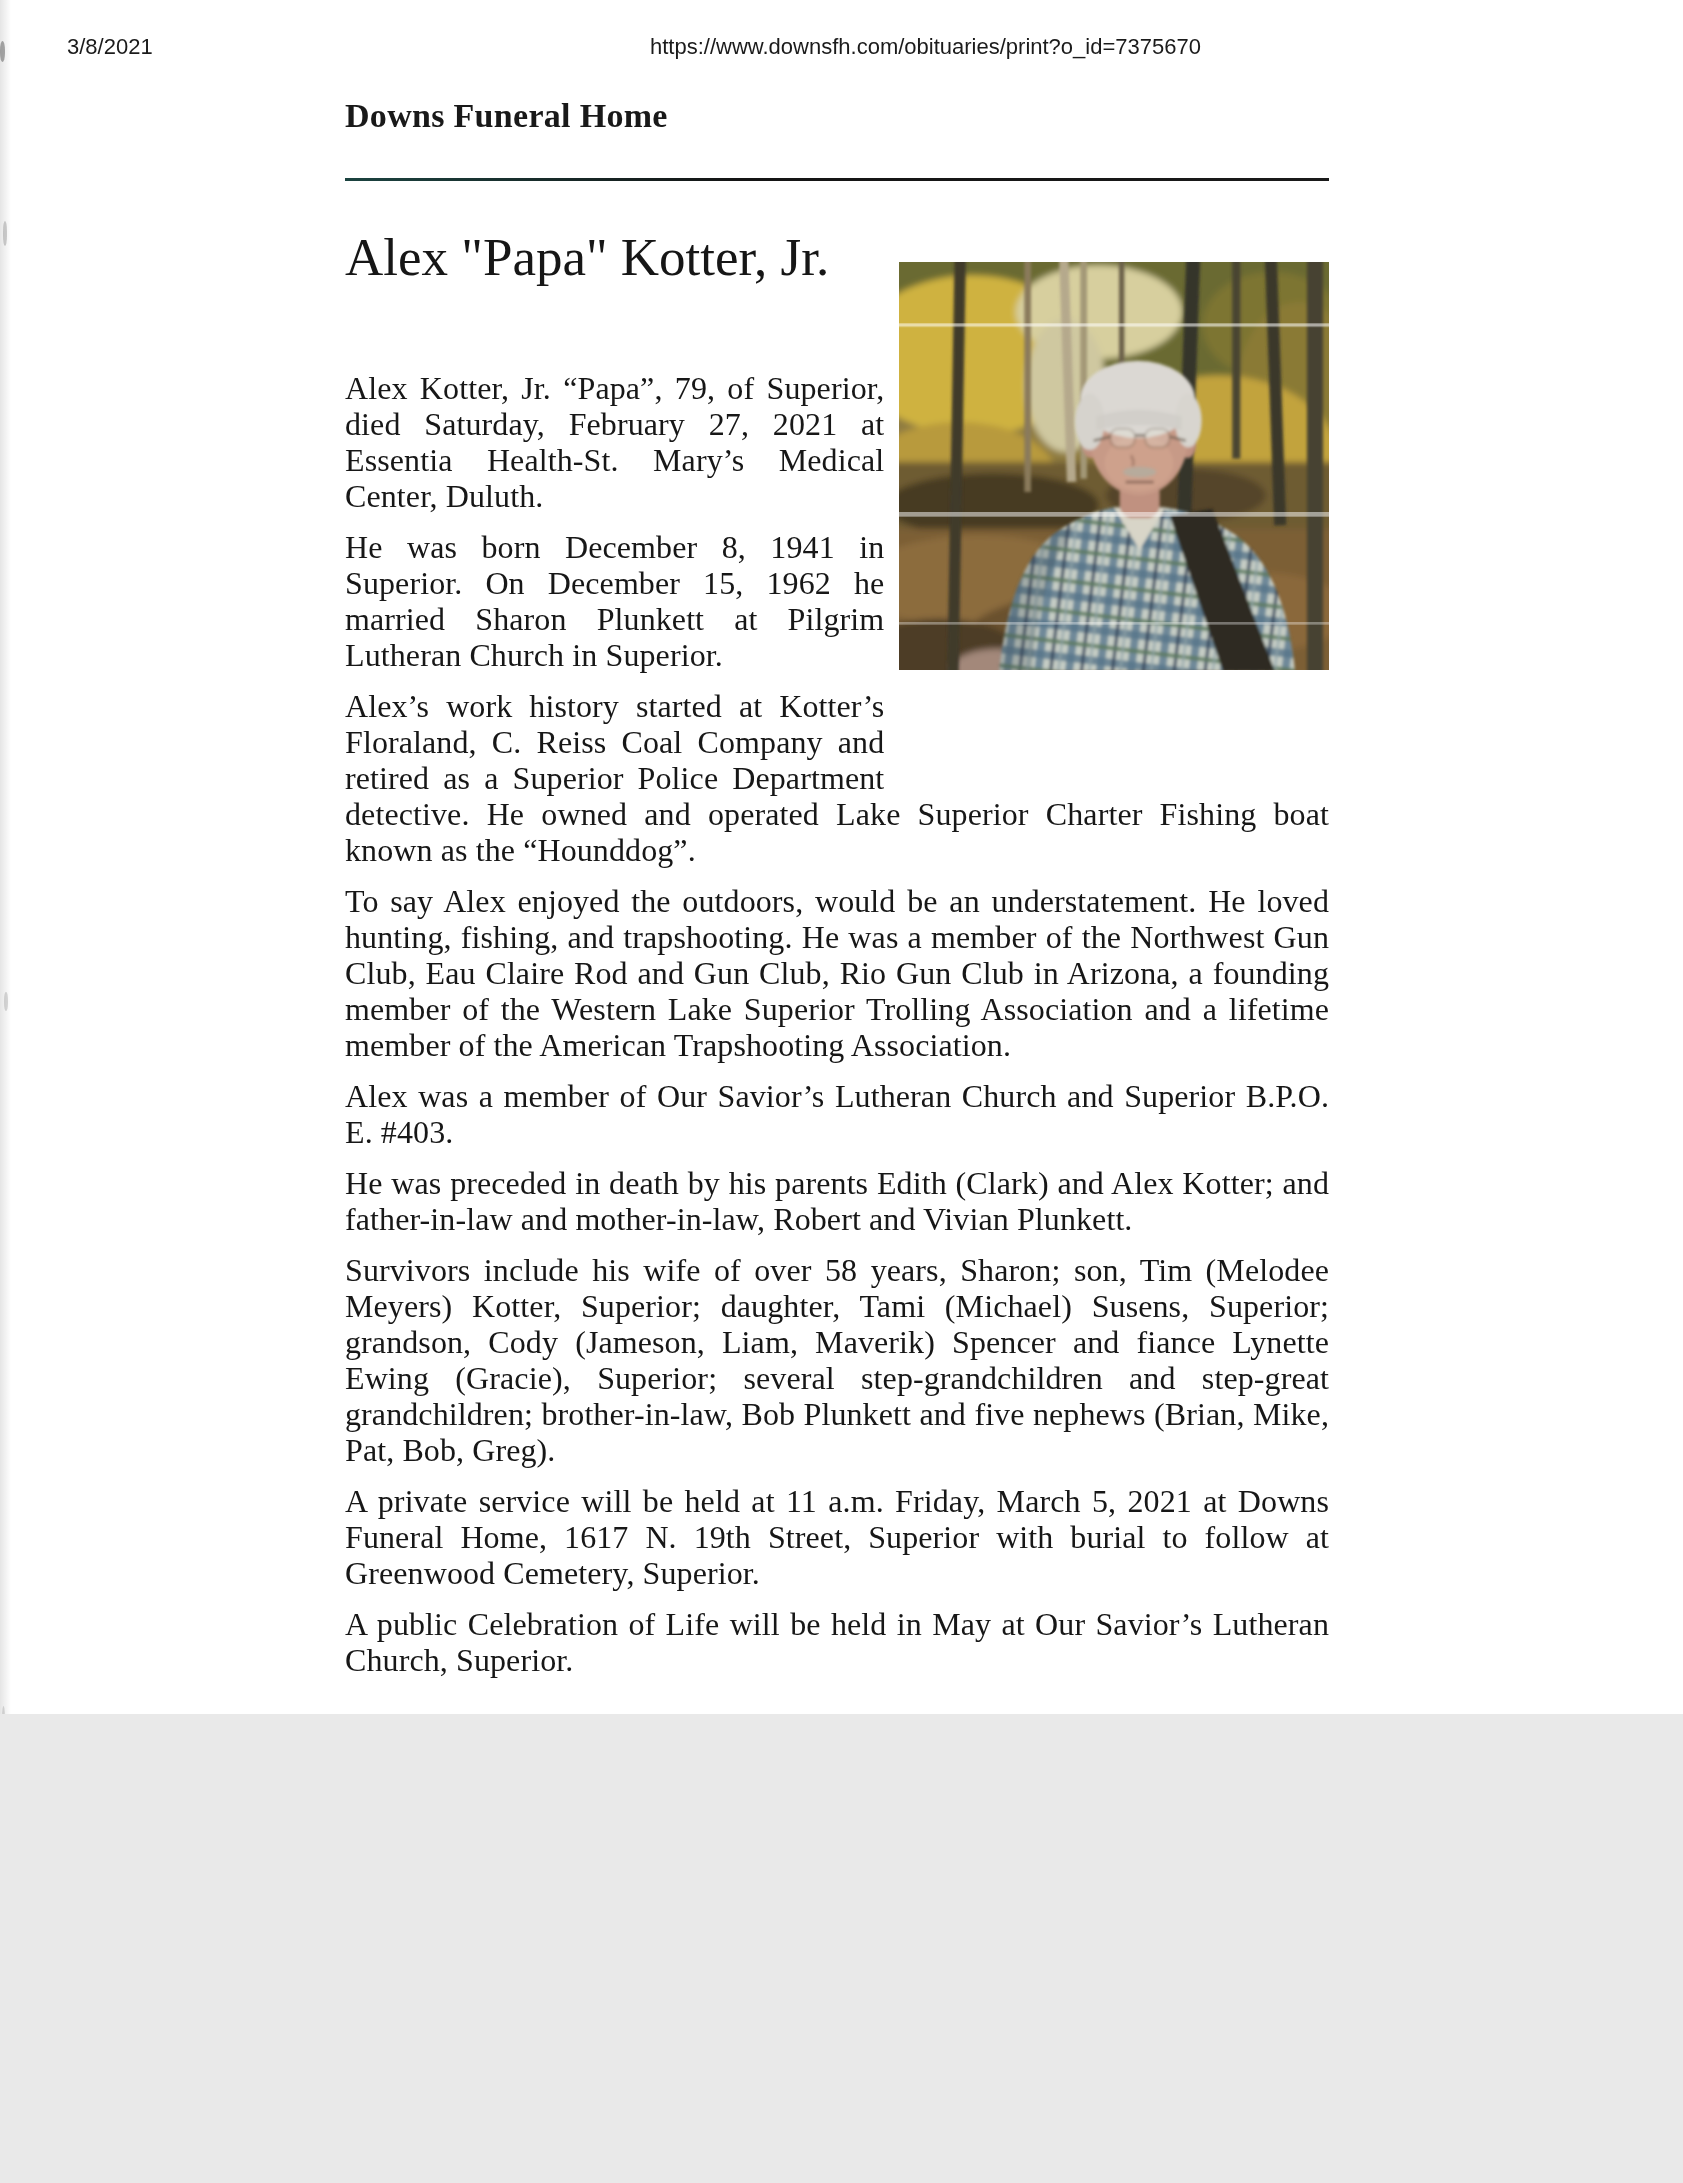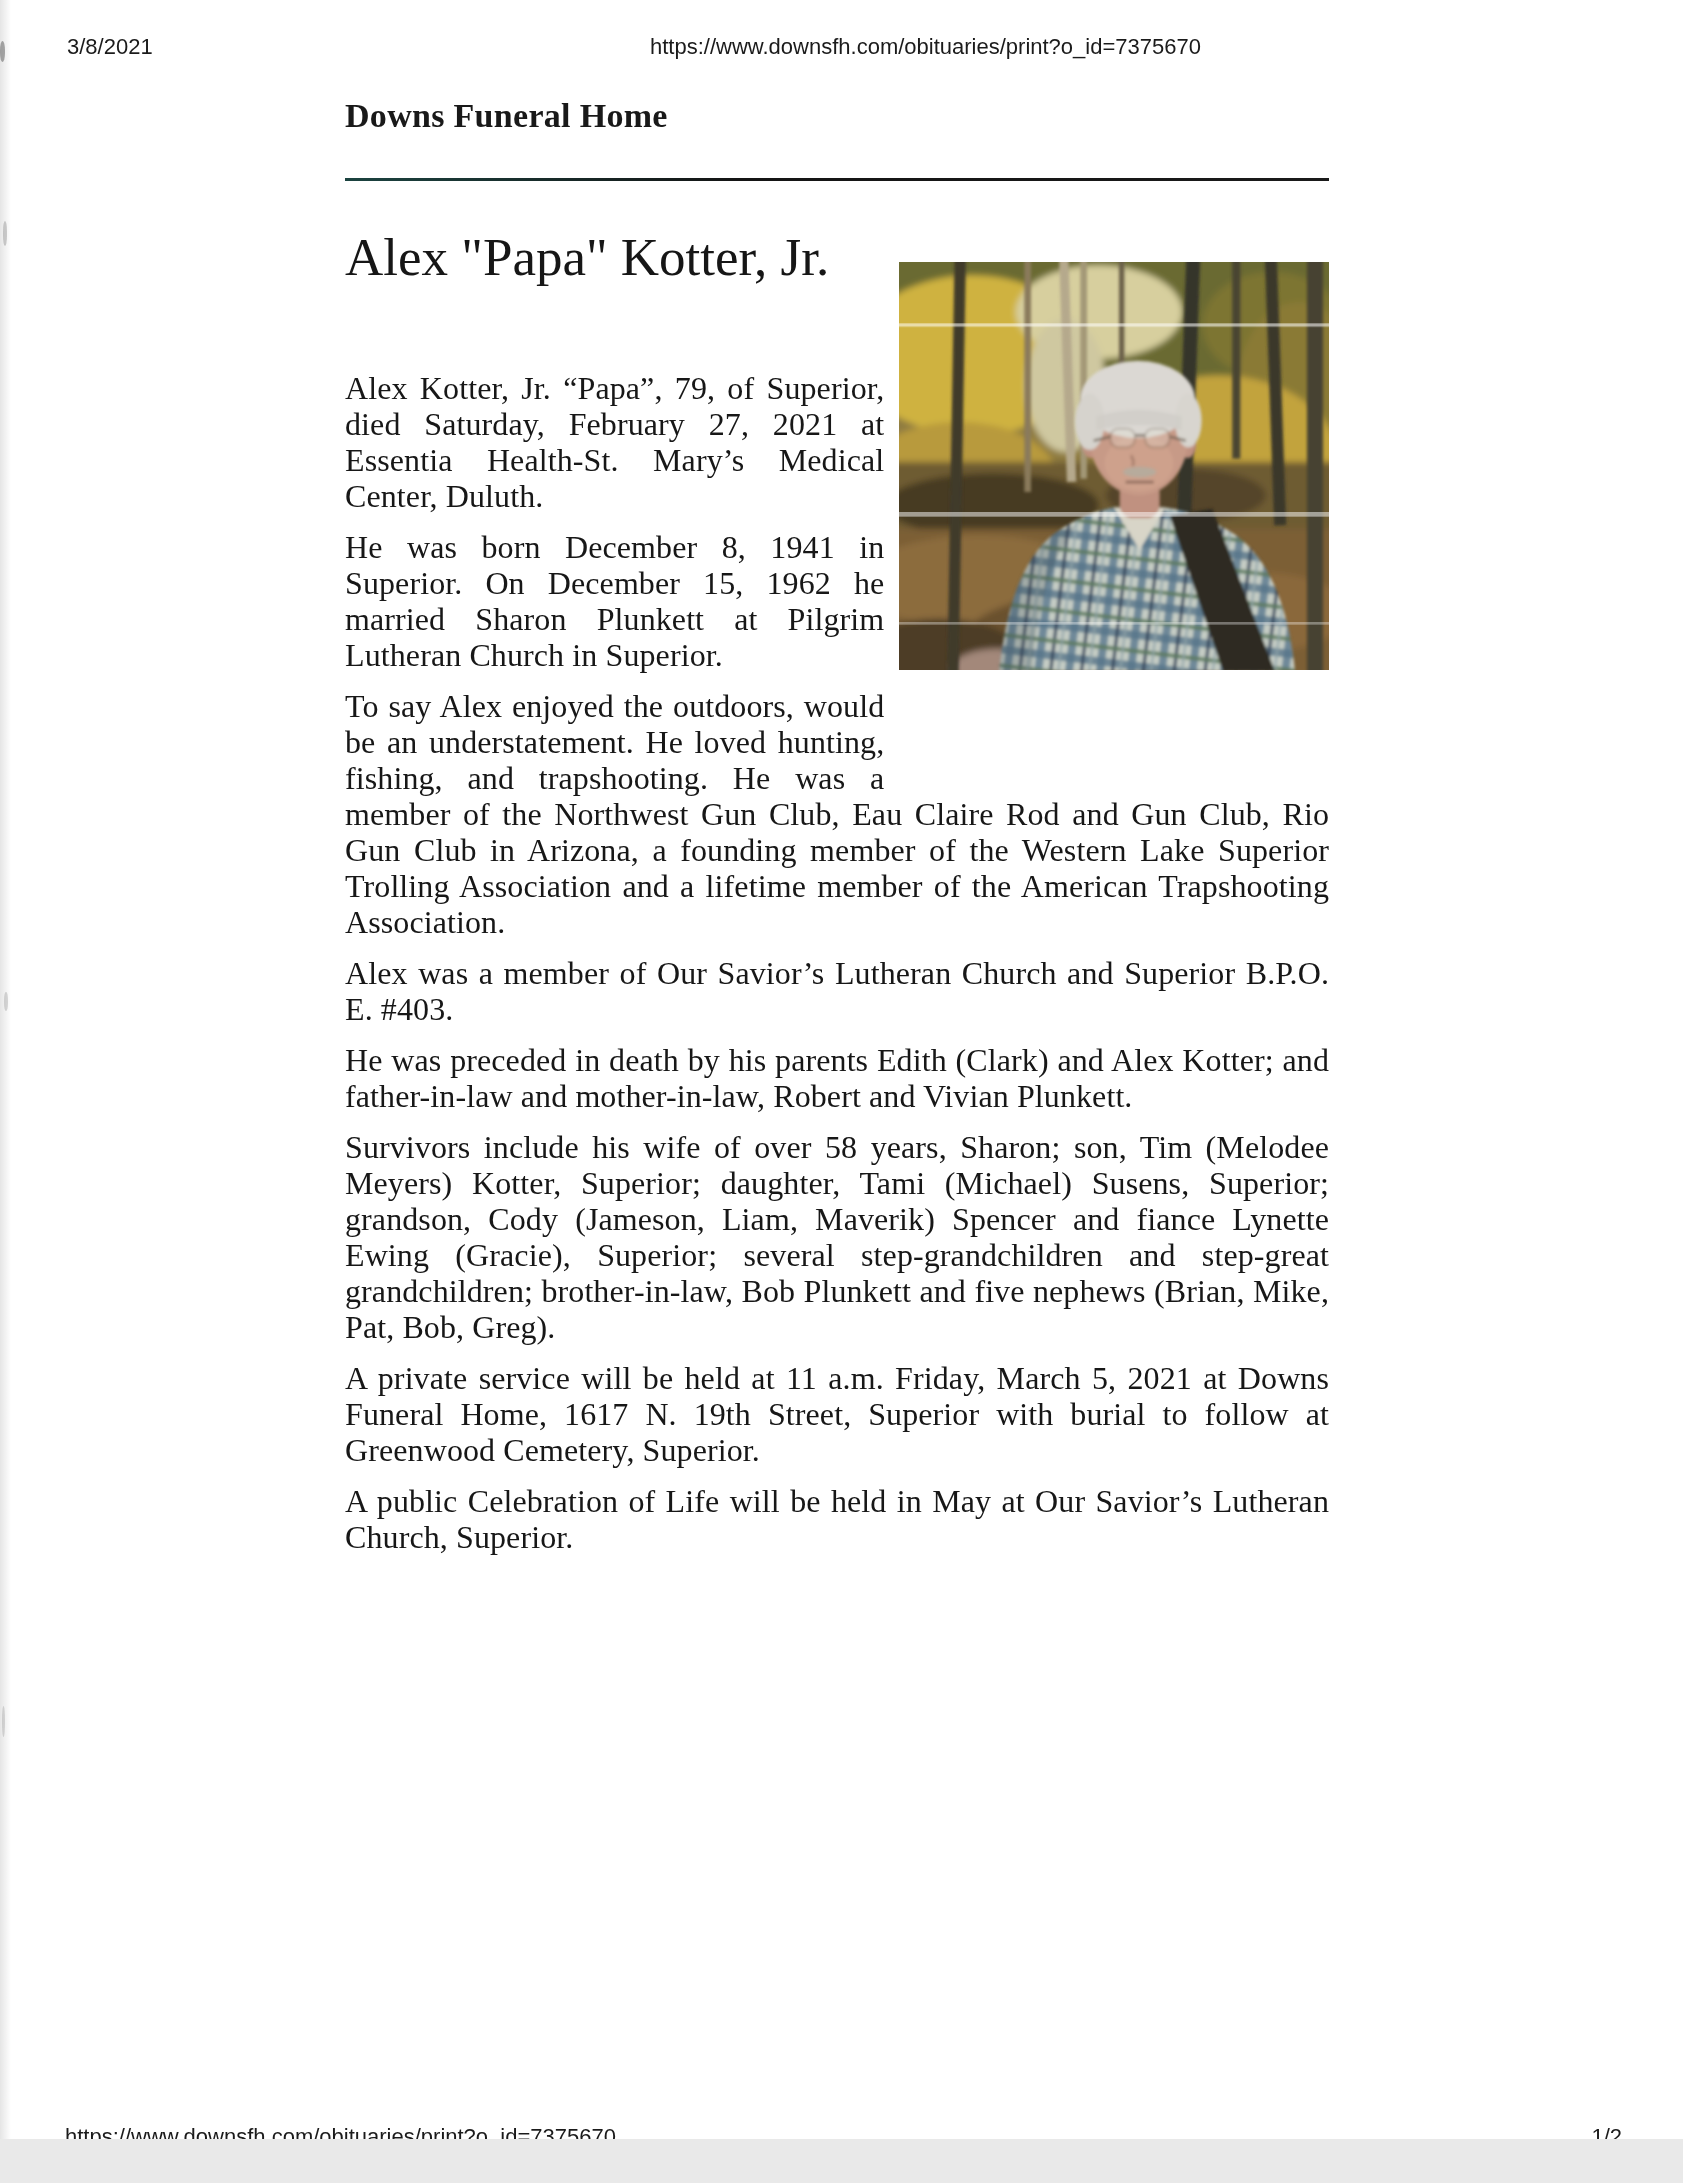--- a/index.html
+++ b/index.html
@@ -1,18 +1,18 @@
 <!DOCTYPE html>
 <html style="font-size:10.7px"><head>
 <meta charset="utf-8">
 <style>
   html,body{margin:0;padding:0;background:#e9e9e9;}
   .page{
     position:relative;
-    width:1683px;height:2139px;
+    width:1683px;height:1714px;
     background:#ffffff;
     font-family:"Liberation Serif", serif;
     color:#1c1c1c;
     overflow:hidden;
   }
   
   .page::before{
     content:"";position:absolute;left:0;top:0;width:10.7px;height:100%;
     background:linear-gradient(90deg,rgba(0,0,0,0.10),rgba(0,0,0,0));
     pointer-events:none;
@@ -166,20 +166,21 @@
         <rect x="0" y="375" width="645" height="7" fill="#ffffff" opacity=".5"></rect>
         <rect x="0" y="540" width="645" height="4" fill="#ffffff" opacity=".35"></rect>
       </svg>
     </figure>
 
     <h2 class="obit-name">Alex "Papa" Kotter, Jr.</h2>
 
     <div class="body-text">
       <p class="first">Alex Kotter, Jr. “Papa”, 79, of Superior, died Saturday, February 27, 2021 at Essentia Health-St. Mary’s Medical Center, Duluth.</p>
       <p>He was born December 8, 1941 in Superior. On December 15, 1962 he married Sharon Plunkett at Pilgrim Lutheran Church in Superior.</p>
+      <p>Alex’s work history started at Kotter’s Floraland, C. Reiss Coal Company and retired as a Superior Police Department detective. He owned and operated Lake Superior Charter Fishing boat known as the “Hounddog”.</p>
       <p>To say Alex enjoyed the outdoors, would be an understatement. He loved hunting, fishing, and trapshooting. He was a member of the Northwest Gun Club, Eau Claire Rod and Gun Club, Rio Gun Club in Arizona, a founding member of the Western Lake Superior Trolling Association and a lifetime member of the American Trapshooting Association.</p>
       <p>Alex was a member of Our Savior’s Lutheran Church and Superior B.P.O. E. #403.</p>
       <p>He was preceded in death by his parents Edith (Clark) and Alex Kotter; and father-in-law and mother-in-law, Robert and Vivian Plunkett.</p>
       <p>Survivors include his wife of over 58 years, Sharon; son, Tim (Melodee Meyers) Kotter, Superior; daughter, Tami (Michael) Susens, Superior; grandson, Cody (Jameson, Liam, Maverik) Spencer and fiance Lynette Ewing (Gracie), Superior; several step-grandchildren and step-great grandchildren; brother-in-law, Bob Plunkett and five nephews (Brian, Mike, Pat, Bob, Greg).</p>
       <p>A private service will be held at 11 a.m. Friday, March 5, 2021 at Downs Funeral Home, 1617 N. 19th Street, Superior with burial to follow at Greenwood Cemetery, Superior.</p>
       <p>A public Celebration of Life will be held in May at Our Savior’s Lutheran Church, Superior.</p>
     </div>
   </div>
 
   <div>

